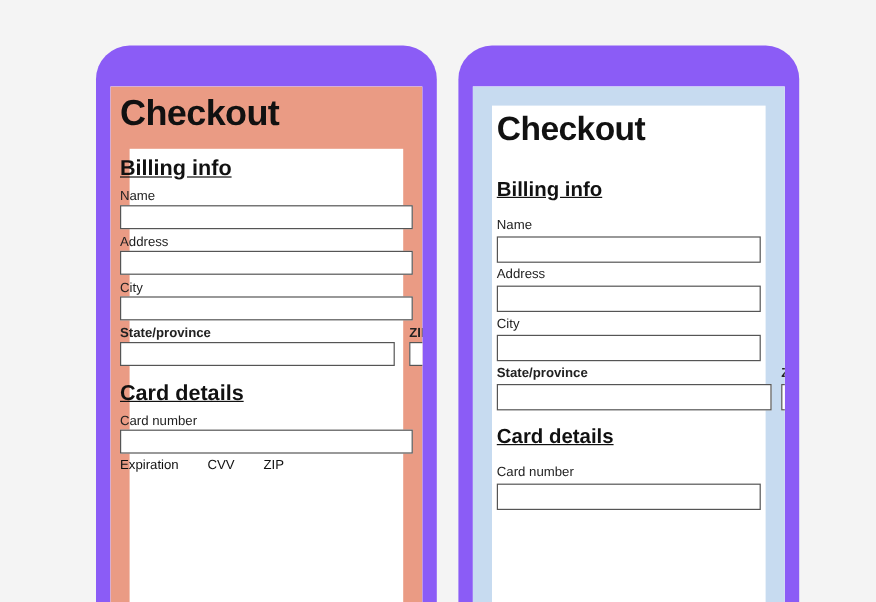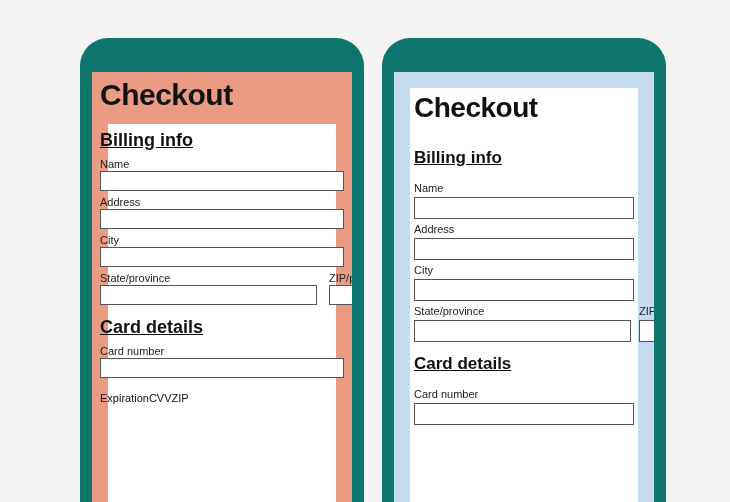--- a/index.html
+++ b/index.html
@@ -6,21 +6,21 @@
   body {
     background: #f4f4f4;
     font-family: -apple-system, BlinkMacSystemFont, "Segoe UI", Helvetica, Arial, sans-serif;
     width: 730px;
     height: 502px;
     overflow: hidden;
     position: relative;
   }
   .phone {
     position: absolute;
-    background: #0f766e;
+    background: #8b5cf6;
     border-radius: 28px 28px 0 0;
     padding: 34px 12px 0 12px;
     overflow: hidden;
   }
   .phone-left {
     left: 80px;
     top: 38px;
     width: 284px;
     height: 464px;
   }
@@ -72,39 +72,39 @@
   .phone-right h1.title { font-size: 28px; margin: 0 0 24px 0; }
 
   h2.section {
     font-weight: 700;
     text-decoration: underline;
   }
   .phone-left h2.section { font-size: 18px; margin: 10px 0 4px 2px; }
   .phone-right h2.section { font-size: 17px; margin: 12px 0 10px 0; }
 
   .field { display: flex; flex-direction: column; }
-  .row { display: flex; gap: 8px; }
+  .row { display: flex; gap: 8px; font-weight: bold; }
   .row .field { flex: 1; }
 
   label {
     color: #222;
   }
   .phone-left label { font-size: 11px; margin: 3px 0 1px 2px; }
   .phone-right label { font-size: 11px; margin: 4px 0 3px 0; }
 
   input[type=text] {
     border: 1px solid #555;
     background: #fff;
     font: inherit;
     padding: 0 4px;
   }
   .phone-left input[type=text] { height: 20px; margin: 0 2px 2px 2px; }
   .phone-right input[type=text] { height: 22px; }
 
-  .phone-left .cardrow { display: flex; margin: 12px 0 0 2px; }
+  .phone-left .cardrow { display: flex; gap: 24px; margin: 2px 0 0 2px; }
   .phone-left .cardrow span { font-size: 11px; }
 </style>
 </head>
 <body>
 
 <div class="phone phone-left">
   <div class="screen">
     <div class="tint"></div>
     <div class="inner"></div>
     <div class="content">

